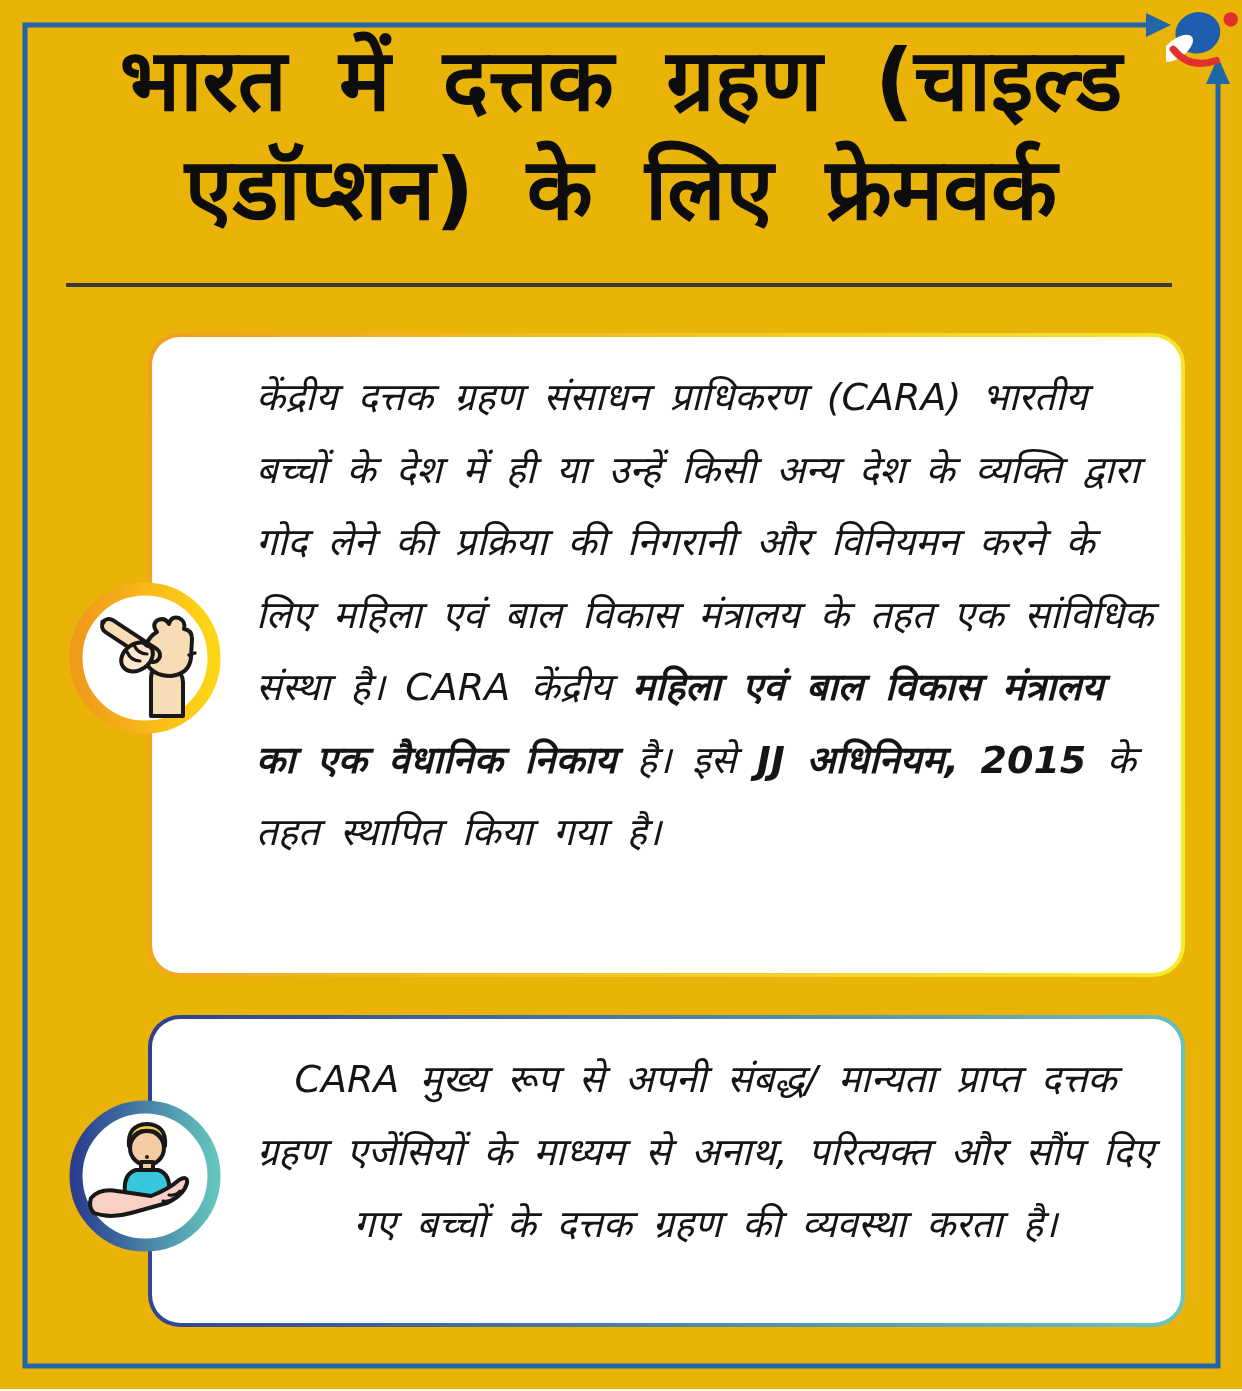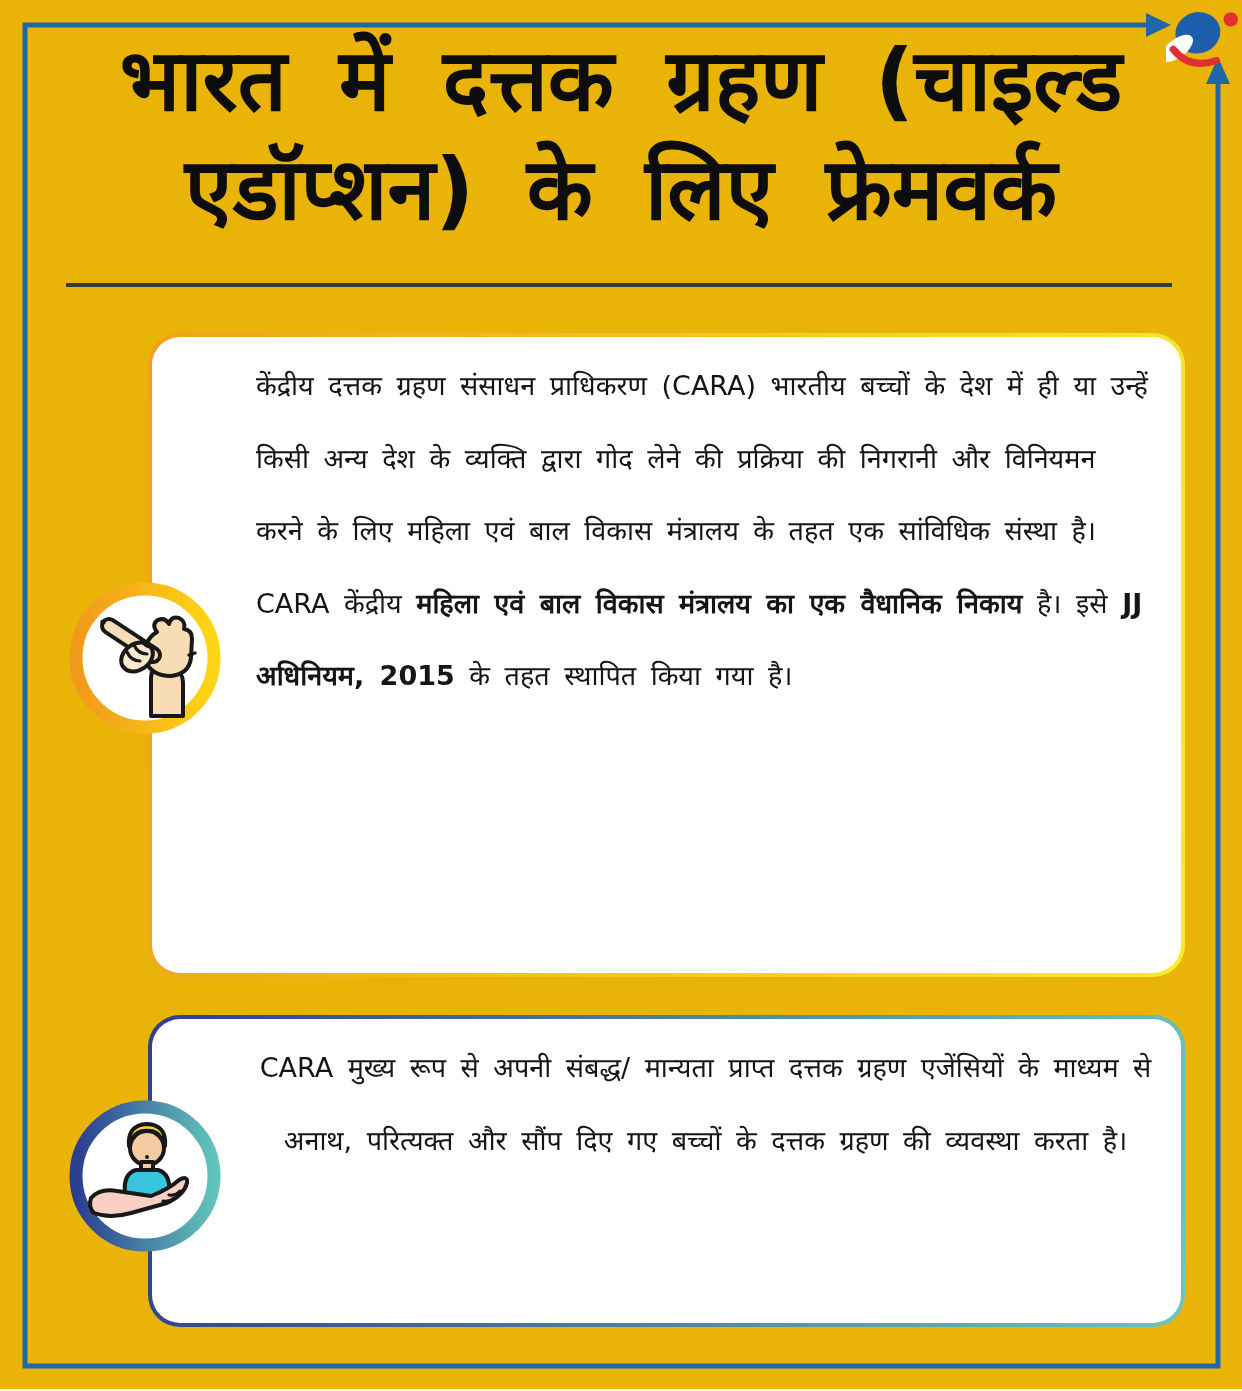--- a/index.html
+++ b/index.html
@@ -34,24 +34,25 @@
   .card {
     position:absolute; left:148px; width:1037px;
     border:4px solid transparent;
     border-radius:32px;
     background:linear-gradient(#fff,#fff) padding-box, var(--bg,#ccc) border-box;
   }
   .card1 { top:333px; height:644px; }
   .card2 { top:1015px; height:312px;text-align:center; }
 
   .card-text {
-    padding:13px 26px 0 104px;
-    font-size:27px; line-height:72.5px;
+    padding:24px 26px 0 104px;
+    font-size:38px; line-height:72.5px;
     color:#151515;
     word-spacing:0.22em;
+    font-style:italic;
   }
   .card-text .bold { font-weight:700; }
 
   .badge {
     position:absolute; left:65px; width:160px; height:160px;
   }
   .badge1 { top:578px; }
   .badge2 { top:1096px; }
 </style>
 </head>

